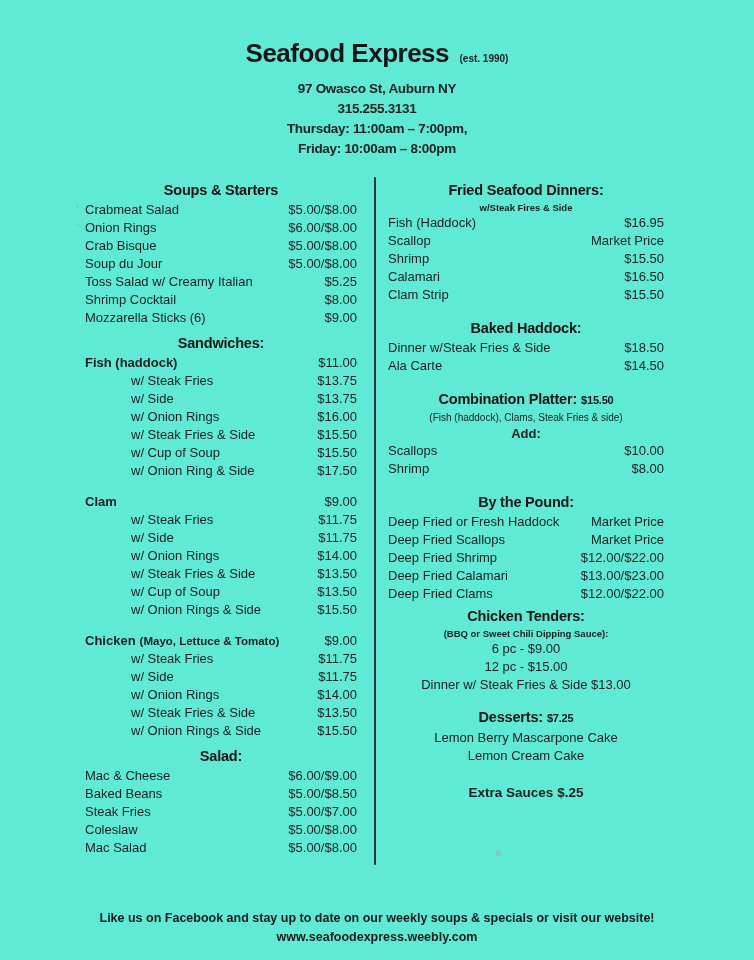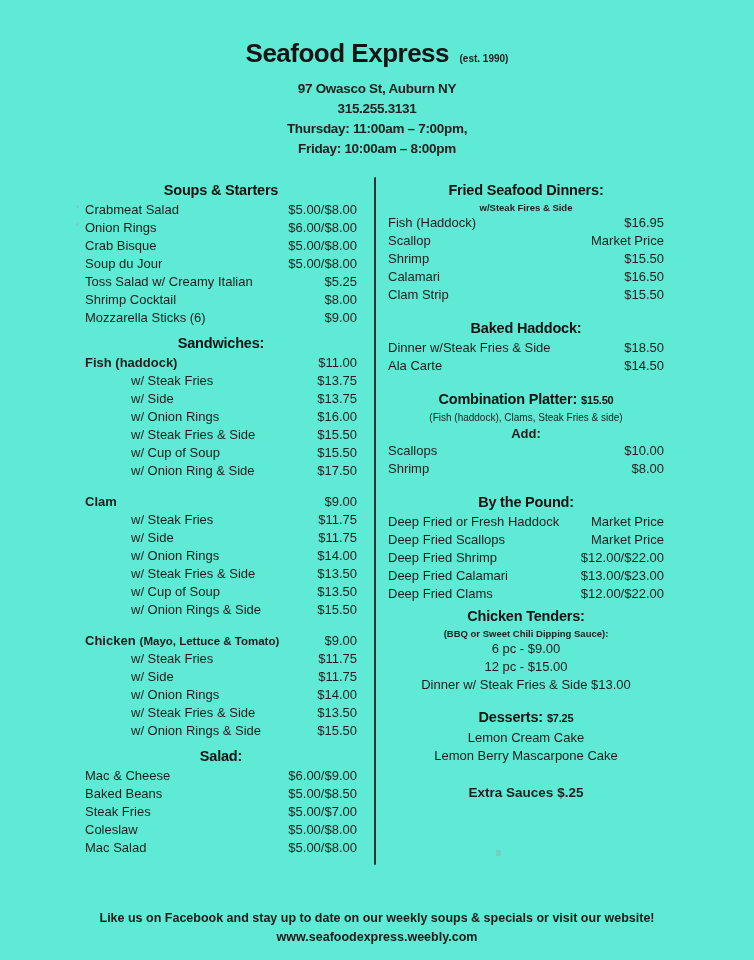--- a/index.html
+++ b/index.html
@@ -280,22 +280,22 @@
       </section>
       <section class="menu-section">
         <div class="sec-heading"><span class="heading-text">Chicken Tenders:</span></div>
         <div class="sub-line small-bold">(BBQ or Sweet Chili Dipping Sauce):</div>
         <div class="center-line">6 pc - $9.00</div>
         <div class="center-line">12 pc - $15.00</div>
         <div class="center-line">Dinner w/ Steak Fries &amp; Side $13.00</div>
       </section>
       <section class="menu-section">
         <div class="sec-heading"><span class="heading-text">Desserts:</span><span class="suffix">$7.25</span></div>
+        <div class="center-line">Lemon Berry Mascarpone Cake</div>
         <div class="center-line">Lemon Cream Cake</div>
-        <div class="center-line">Lemon Berry Mascarpone Cake</div>
       </section>
       <section class="menu-section">
         <div class="center-line bold">Extra Sauces $.25</div>
       </section>
     </div>
 
   <div class="menu-footer">
     <div>Like us on Facebook and stay up to date on our weekly soups &amp; specials or visit our website!</div>
     <div>www.seafoodexpress.weebly.com</div>
   </div>

